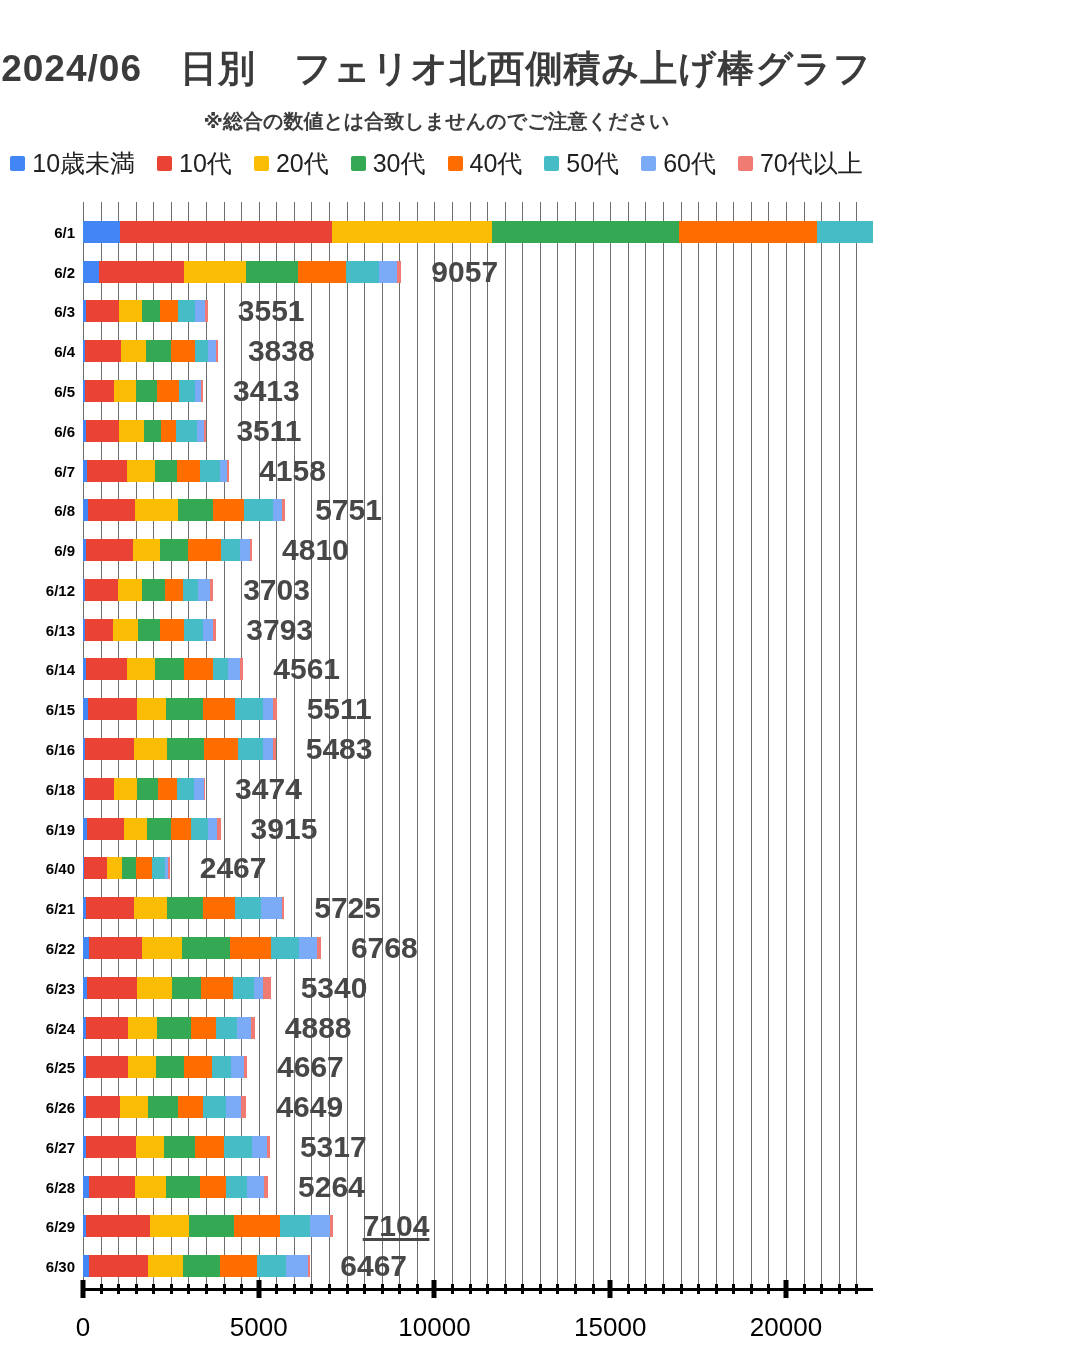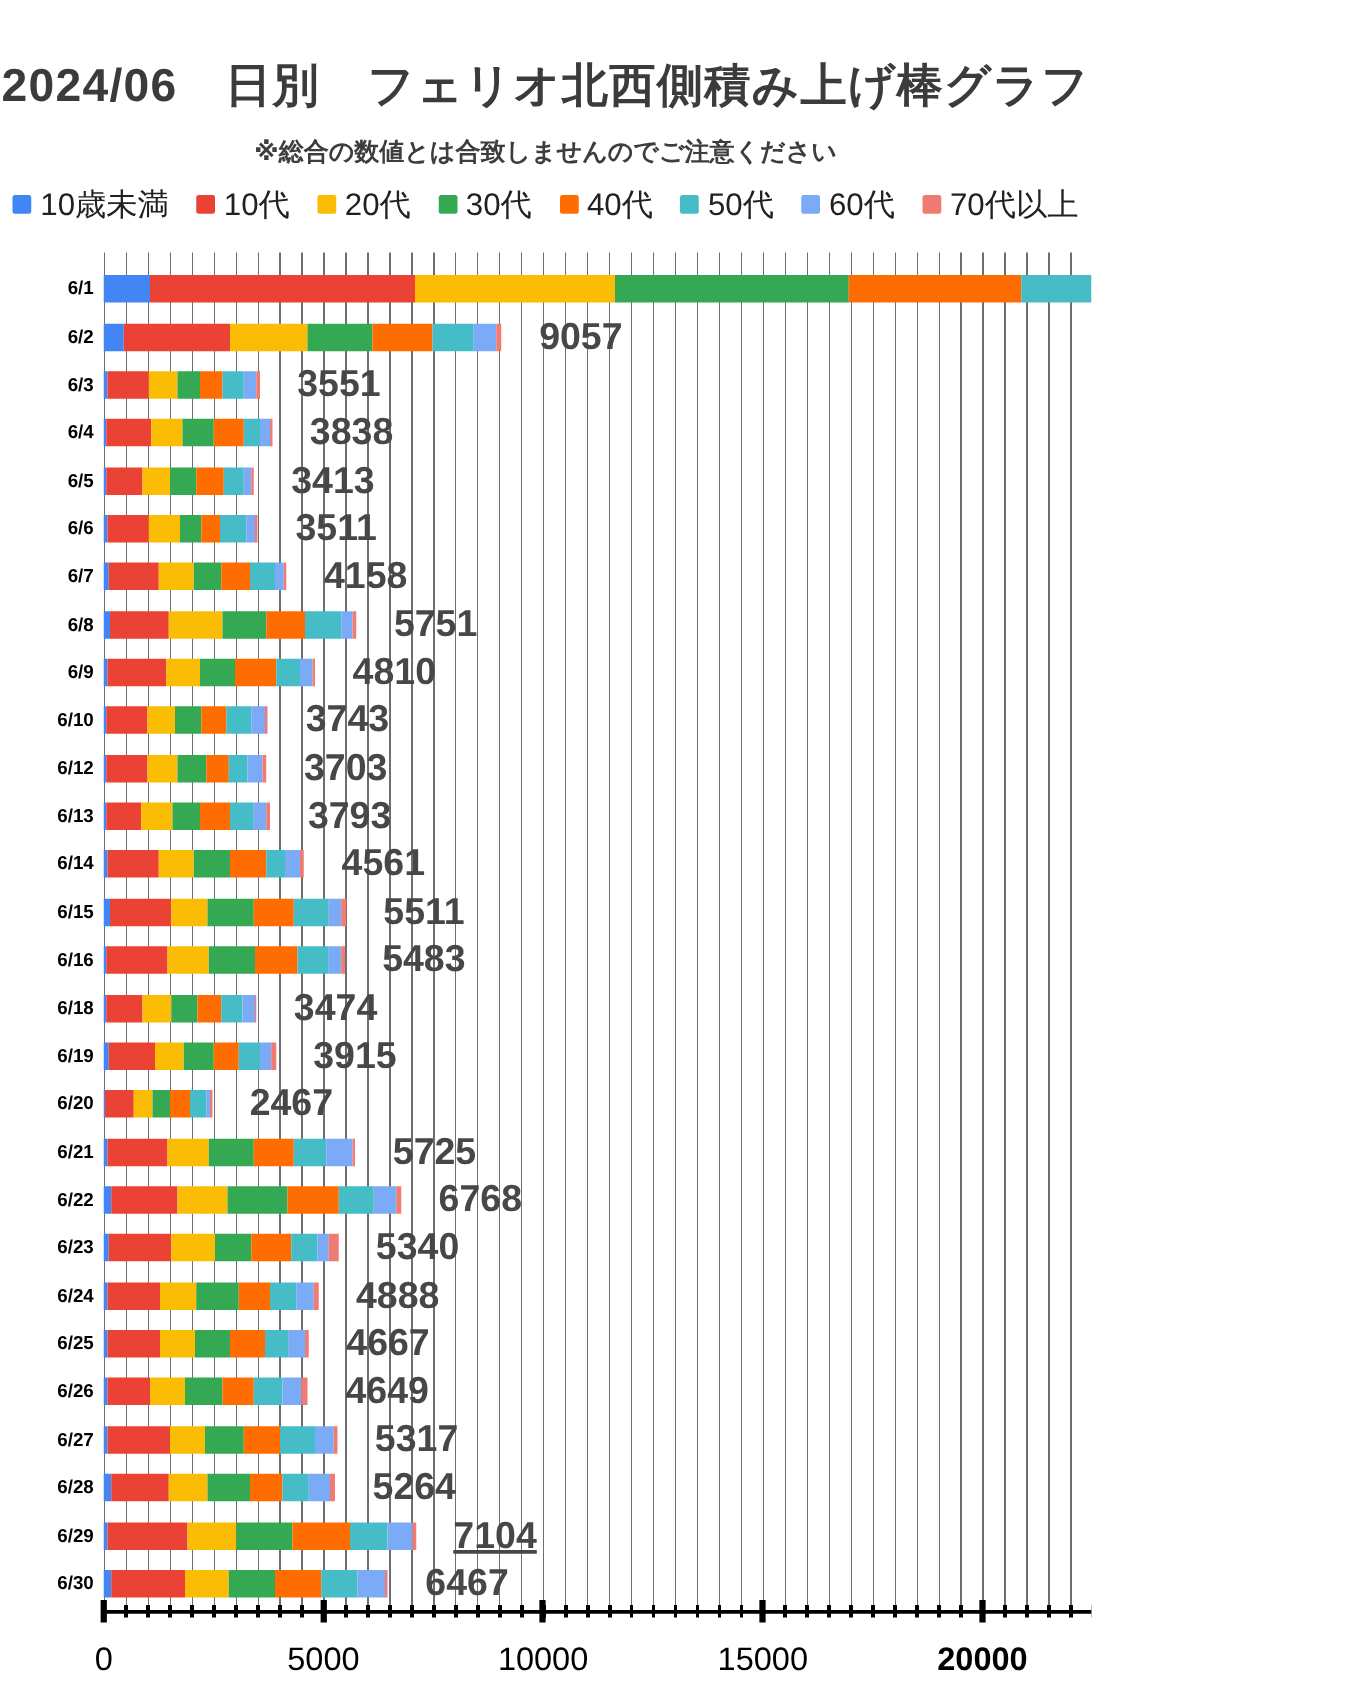--- a/index.html
+++ b/index.html
@@ -217,34 +217,20 @@
           <div class="bar-segment" style="width: 2.80741%; background: rgb(251, 188, 4);"></div>
           <div class="bar-segment" style="width: 2.94444%; background: rgb(52, 168, 83);"></div>
           <div class="bar-segment" style="width: 3.50741%; background: rgb(255, 109, 1);"></div>
           <div class="bar-segment" style="width: 1.96296%; background: rgb(70, 189, 198);"></div>
           <div class="bar-segment" style="width: 1.05185%; background: rgb(123, 170, 247);"></div>
           <div class="bar-segment" style="width: 0.244444%; background: rgb(240, 123, 114);"></div>
         </div>
         <span class="value-label" style="left: calc(17.8148% + 30px);">4810</span>
       </div>
       <div class="bar-row">
-        <span class="category-label">6/10</span>
-        <div class="stacked-bar">
-          <div class="bar-segment" style="width: 0.211111%; background: rgb(66, 133, 244);"></div>
-          <div class="bar-segment" style="width: 3.48519%; background: rgb(234, 67, 53);"></div>
-          <div class="bar-segment" style="width: 2.31481%; background: rgb(251, 188, 4);"></div>
-          <div class="bar-segment" style="width: 2.24444%; background: rgb(52, 168, 83);"></div>
-          <div class="bar-segment" style="width: 2.03333%; background: rgb(255, 109, 1);"></div>
-          <div class="bar-segment" style="width: 2.1037%; background: rgb(70, 189, 198);"></div>
-          <div class="bar-segment" style="width: 1.22593%; background: rgb(123, 170, 247);"></div>
-          <div class="bar-segment" style="width: 0.244444%; background: rgb(240, 123, 114);"></div>
-        </div>
-        <span class="value-label" style="left: calc(13.863% + 30px);">3743</span>
-      </div>
-      <div class="bar-row">
         <span class="category-label">6/12</span>
         <div class="stacked-bar">
           <div class="bar-segment" style="width: 0.211111%; background: rgb(66, 133, 244);"></div>
           <div class="bar-segment" style="width: 3.50741%; background: rgb(234, 67, 53);"></div>
           <div class="bar-segment" style="width: 2.45556%; background: rgb(251, 188, 4);"></div>
           <div class="bar-segment" style="width: 2.45556%; background: rgb(52, 168, 83);"></div>
           <div class="bar-segment" style="width: 1.92963%; background: rgb(255, 109, 1);"></div>
           <div class="bar-segment" style="width: 1.57778%; background: rgb(70, 189, 198);"></div>
           <div class="bar-segment" style="width: 1.2963%; background: rgb(123, 170, 247);"></div>
           <div class="bar-segment" style="width: 0.281481%; background: rgb(240, 123, 114);"></div>
@@ -329,21 +315,21 @@
           <div class="bar-segment" style="width: 2.45556%; background: rgb(251, 188, 4);"></div>
           <div class="bar-segment" style="width: 2.52593%; background: rgb(52, 168, 83);"></div>
           <div class="bar-segment" style="width: 2.03333%; background: rgb(255, 109, 1);"></div>
           <div class="bar-segment" style="width: 1.82222%; background: rgb(70, 189, 198);"></div>
           <div class="bar-segment" style="width: 0.911111%; background: rgb(123, 170, 247);"></div>
           <div class="bar-segment" style="width: 0.422222%; background: rgb(240, 123, 114);"></div>
         </div>
         <span class="value-label" style="left: calc(14.5% + 30px);">3915</span>
       </div>
       <div class="bar-row">
-        <span class="category-label">6/20</span>
+        <span class="category-label">6/40</span>
         <div class="stacked-bar">
           <div class="bar-segment" style="width: 0.140741%; background: rgb(66, 133, 244);"></div>
           <div class="bar-segment" style="width: 2.4037%; background: rgb(234, 67, 53);"></div>
           <div class="bar-segment" style="width: 1.57778%; background: rgb(251, 188, 4);"></div>
           <div class="bar-segment" style="width: 1.50741%; background: rgb(52, 168, 83);"></div>
           <div class="bar-segment" style="width: 1.64815%; background: rgb(255, 109, 1);"></div>
           <div class="bar-segment" style="width: 1.4037%; background: rgb(70, 189, 198);"></div>
           <div class="bar-segment" style="width: 0.281481%; background: rgb(123, 170, 247);"></div>
           <div class="bar-segment" style="width: 0.174074%; background: rgb(240, 123, 114);"></div>
         </div>
@@ -496,16 +482,16 @@
   <div id="axis-extra"></div>
 <div class="major-tick" style="left: 83px;"></div>
     <div class="x-axis-label" style="left: 83px;">0</div>
     <div class="major-tick" style="left: 258.741px;"></div>
     <div class="x-axis-label" style="left: 258.741px;">5000</div>
     <div class="major-tick" style="left: 434.481px;"></div>
     <div class="x-axis-label" style="left: 434.481px;">10000</div>
     <div class="major-tick" style="left: 610.222px;"></div>
     <div class="x-axis-label" style="left: 610.222px;">15000</div>
     <div class="major-tick" style="left: 785.963px;"></div>
-    <div class="x-axis-label" style="left: 785.963px; font-weight: bold;">20000</div>
+    <div class="x-axis-label" style="left: 785.963px;">20000</div>
     <div class="major-tick" style="left: 961.704px;"></div>
     <div class="x-axis-label" style="left: 961.704px;">25000</div>
   </div>
 
 </body></html>

